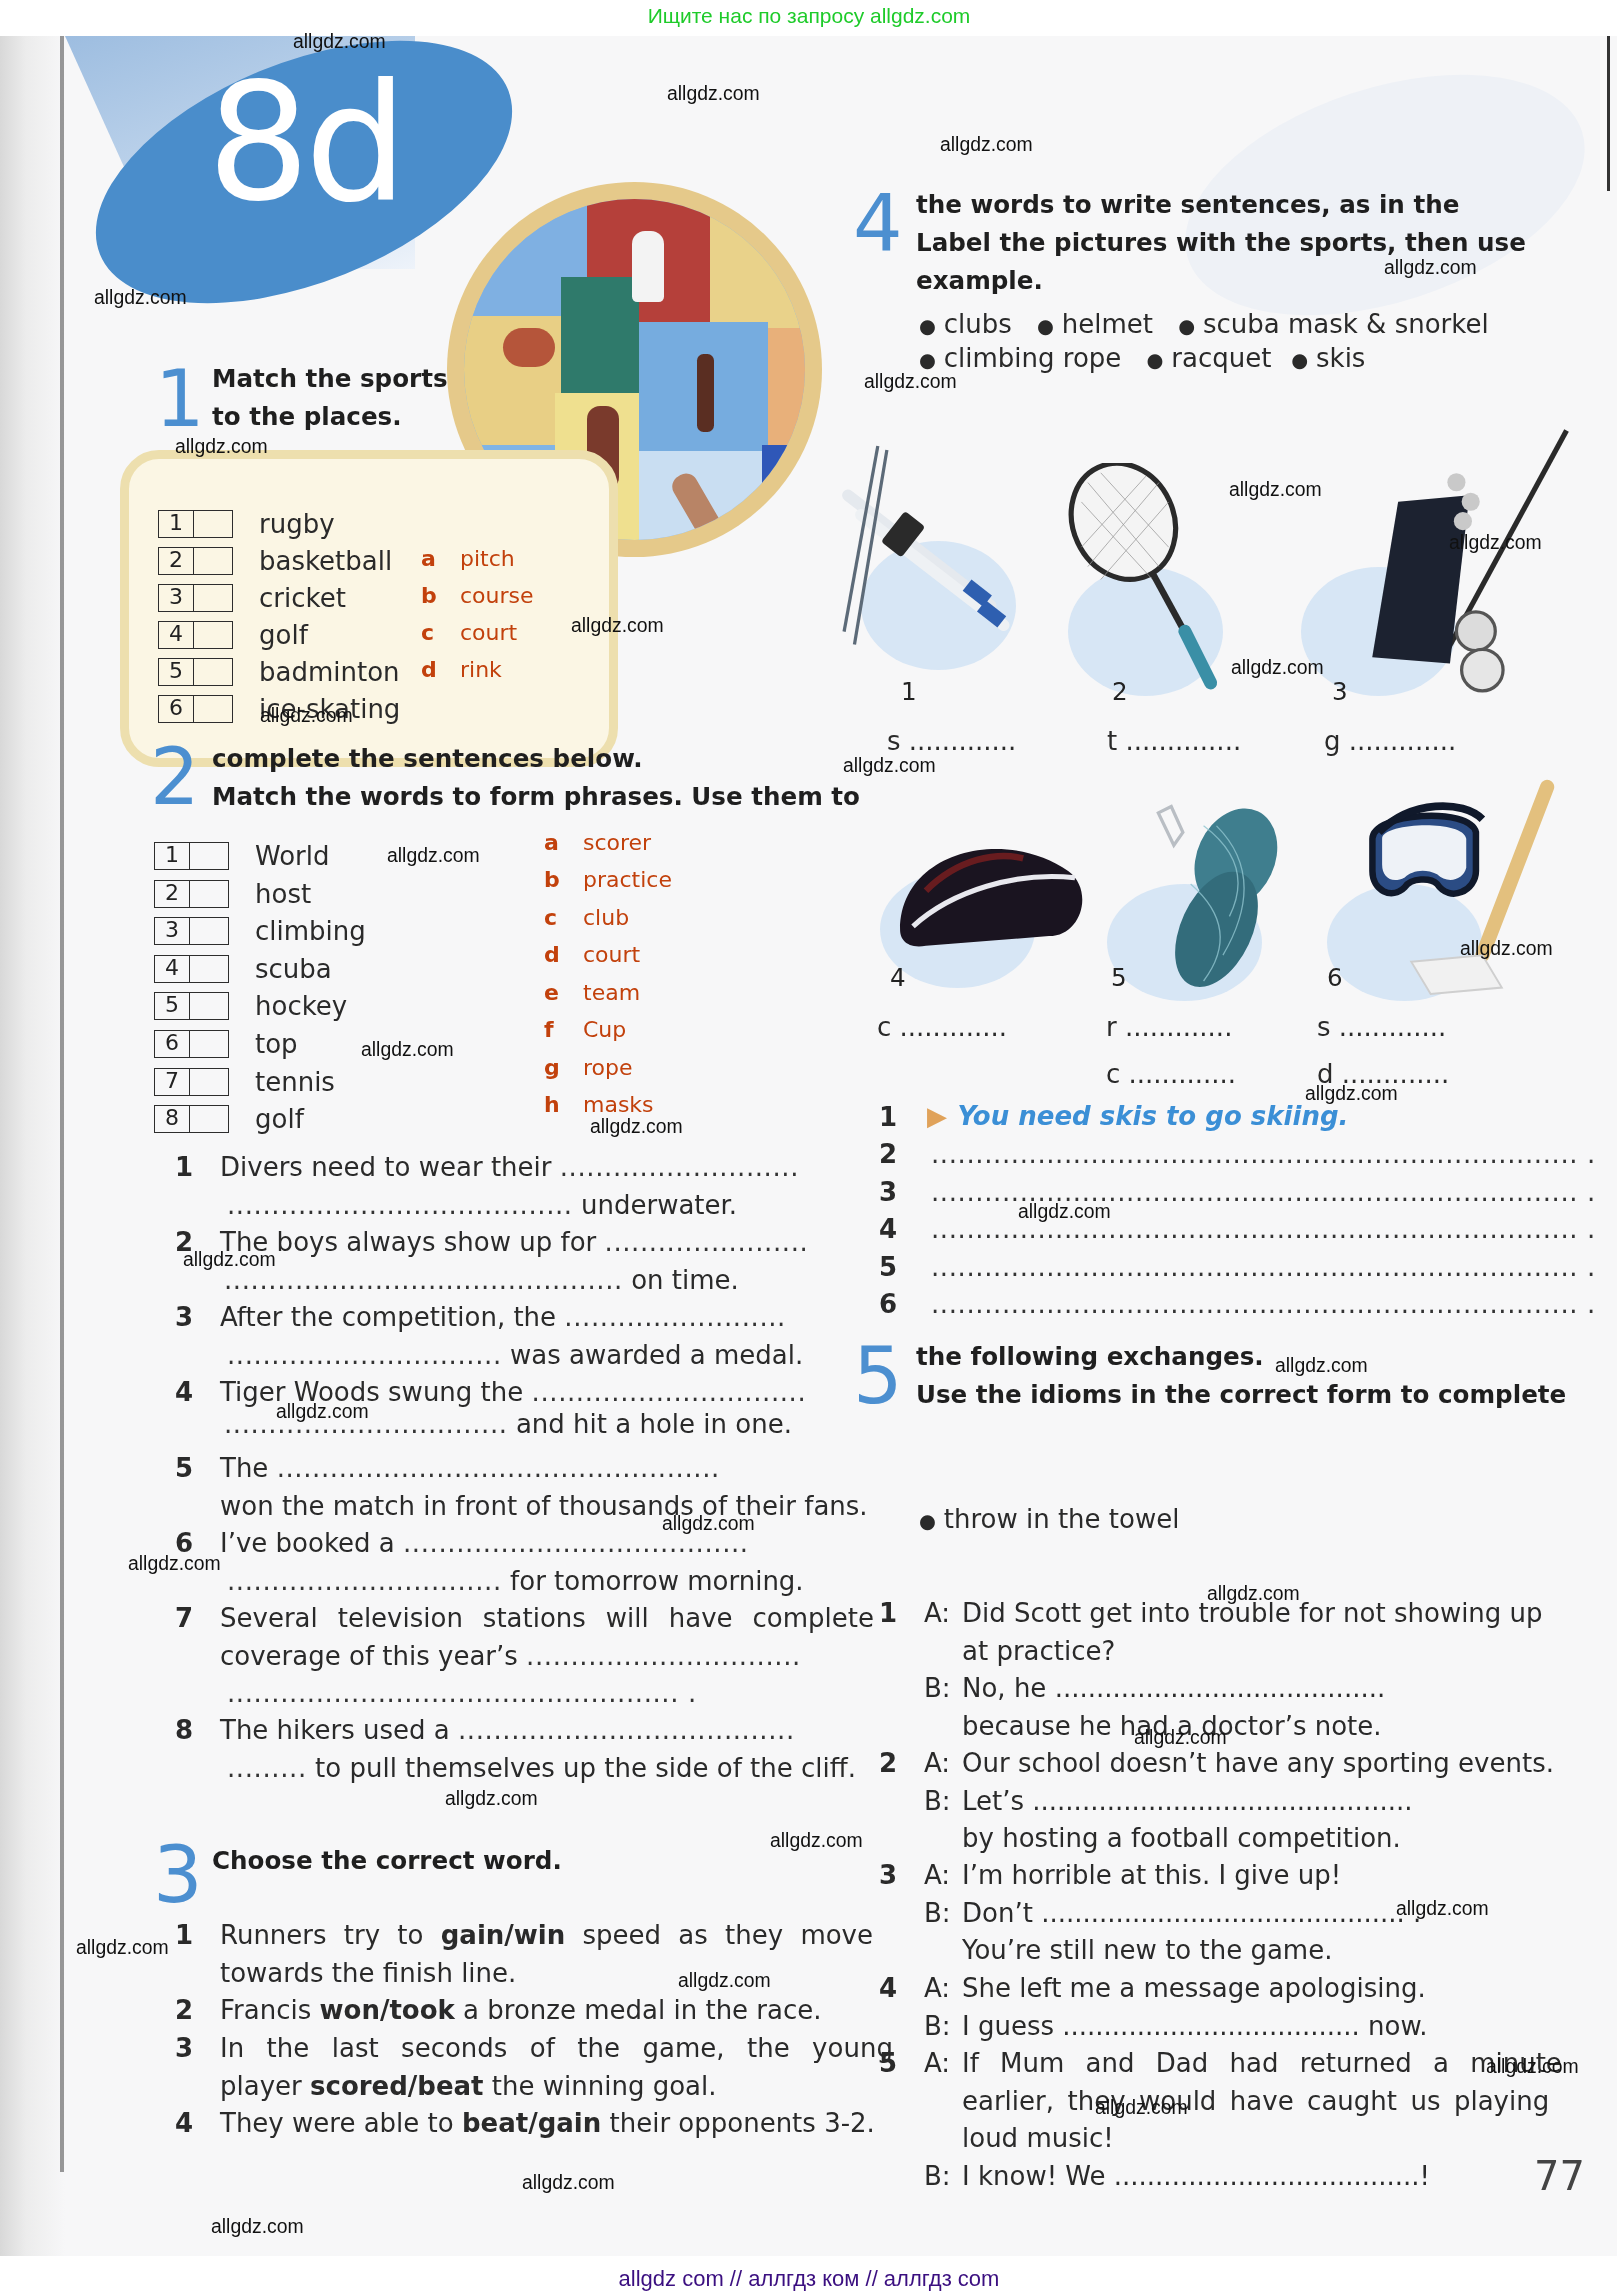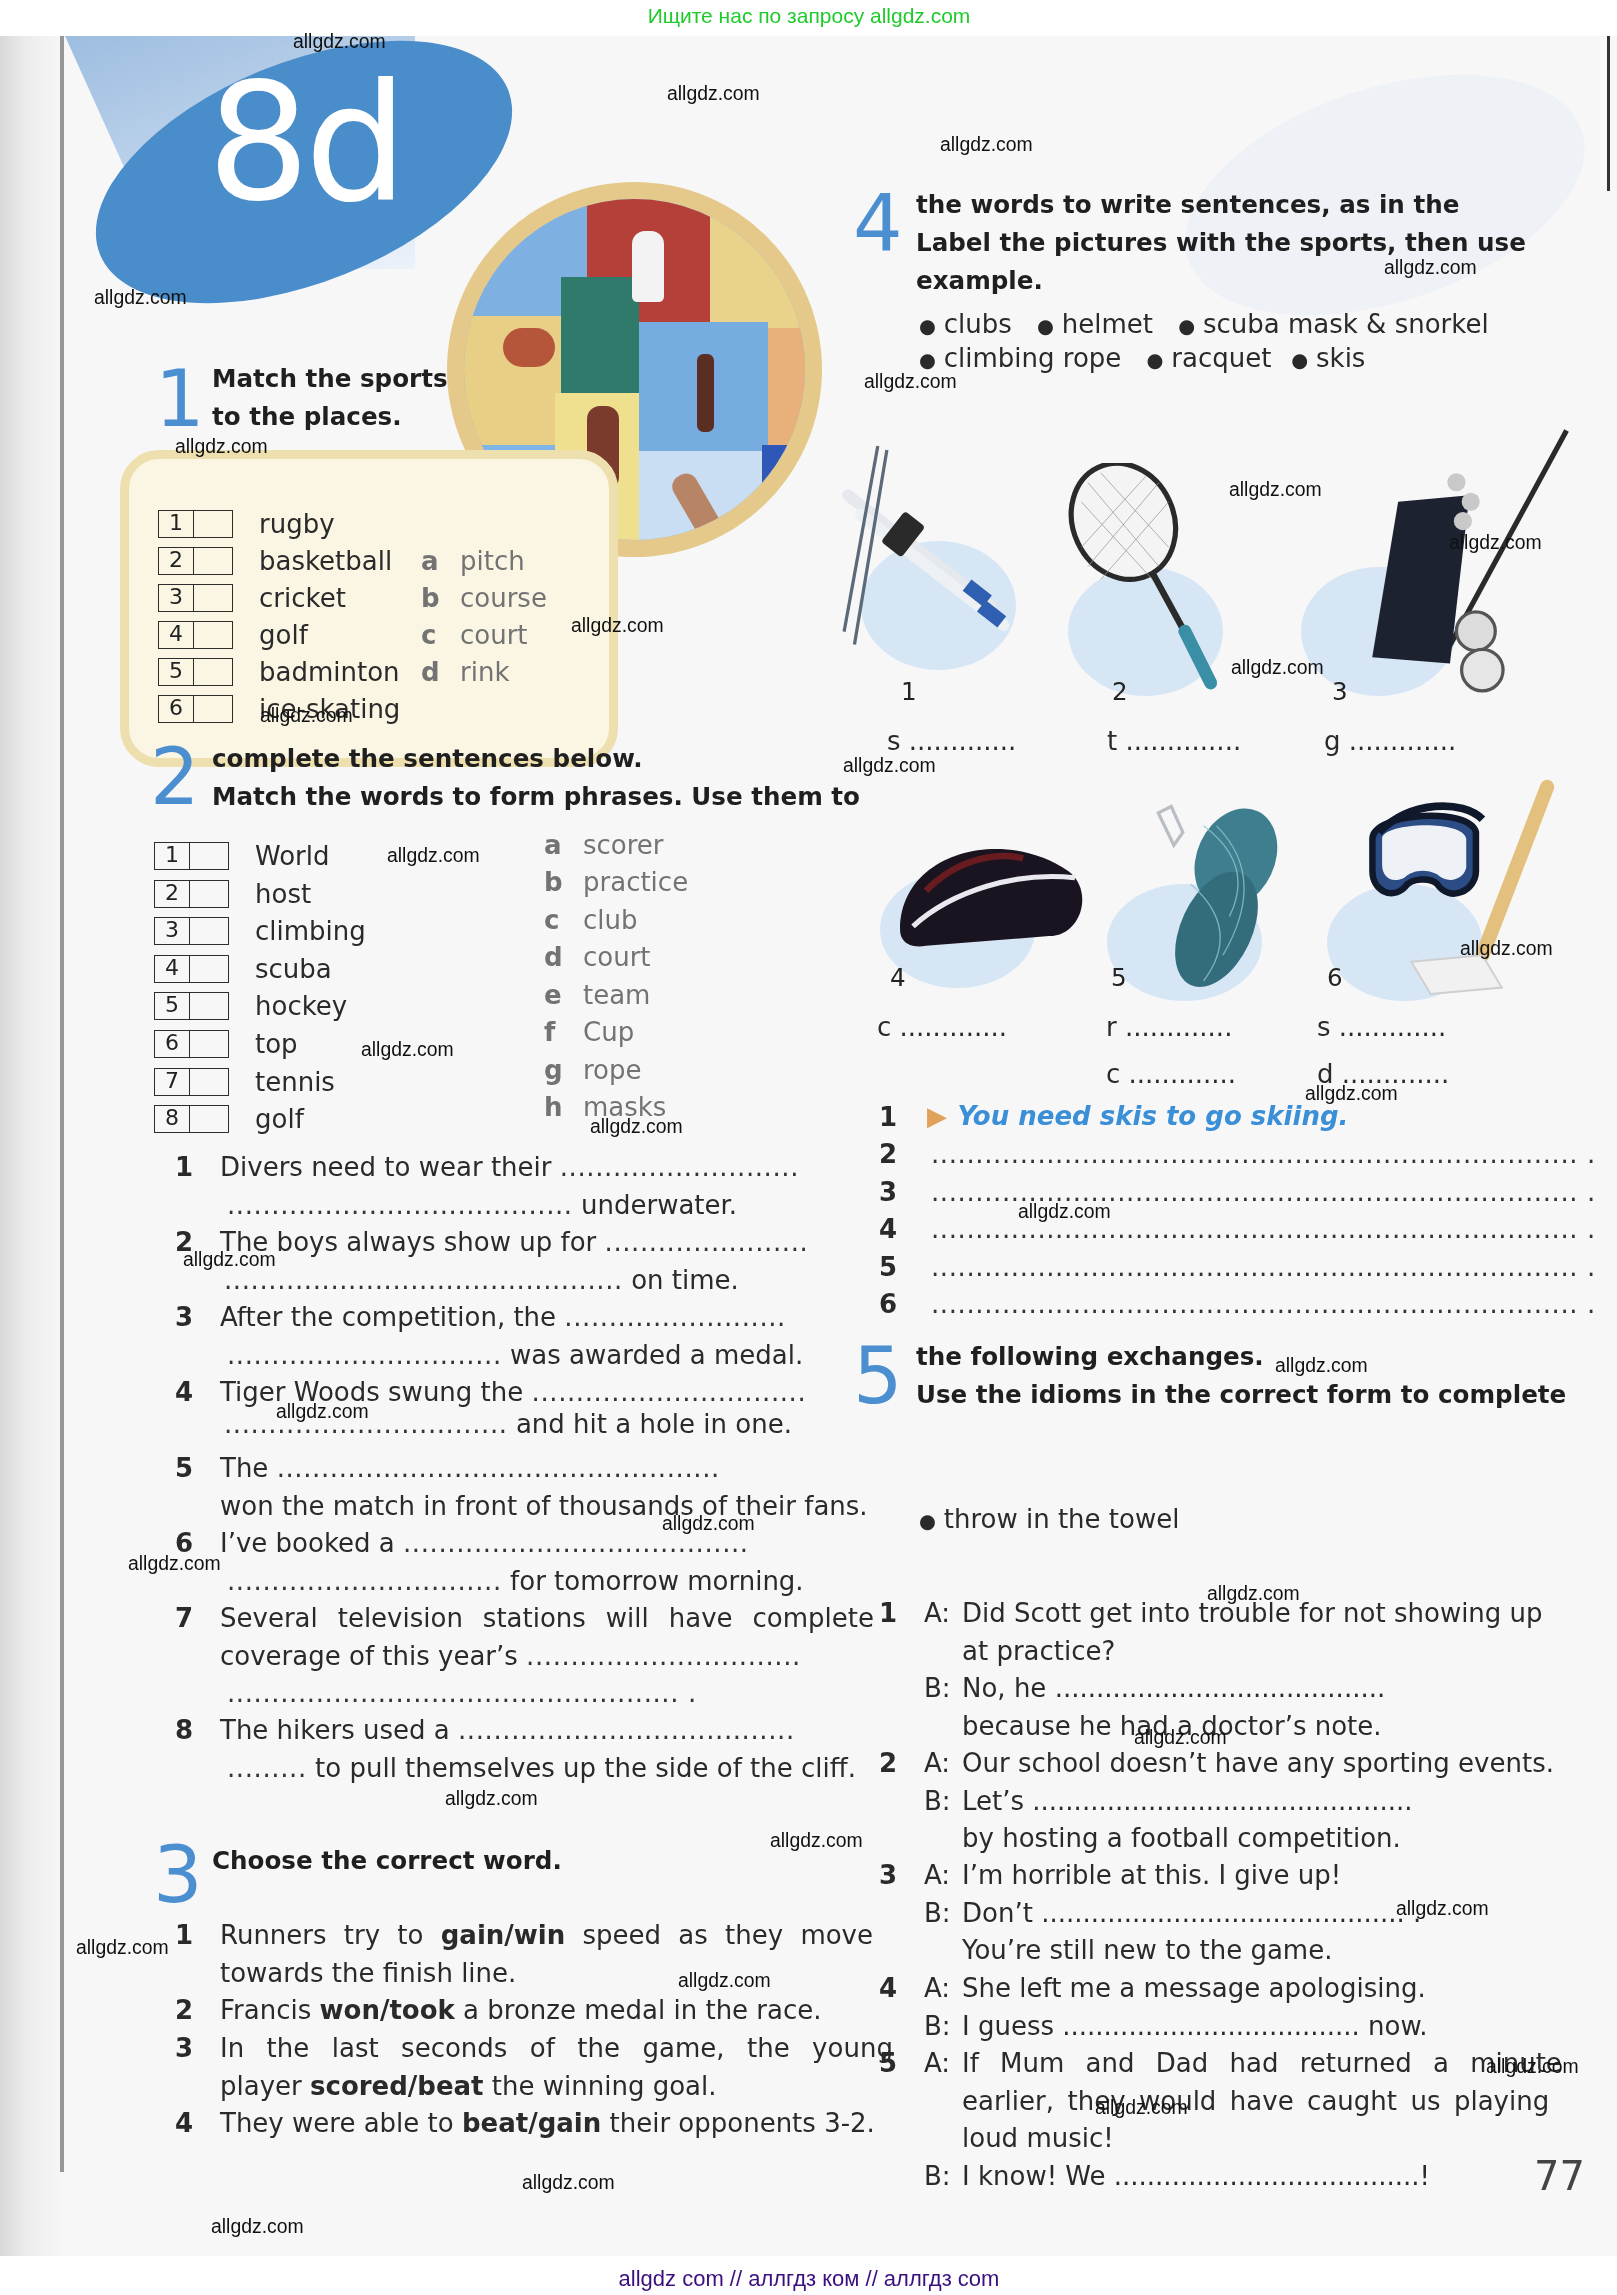--- a/index.html
+++ b/index.html
@@ -40,21 +40,21 @@
   .ex-title { position: absolute; font-size: 24.6px; font-weight: 700; color: #1f1f1f; line-height: 38px; }
 
   
   .ex1-box { position: absolute; left: 120px; top: 414px; width: 498px; height: 317px;
     background: #fbf6e4; border: 9px solid #eddfae; border-radius: 39px; }
   .num-box { display: inline-flex; width: 75px; height: 28.5px; border: 1.9px solid #2d2d2d; }
   .num-box .n { width: 35px; border-right: 1.9px solid #2d2d2d; font-size: 22px; text-align: center; line-height: 24.6px; color:#222; }
   .num-box .ans { flex: 1; }
   .match-row { position: absolute; display: flex; align-items: center; }
   .match-word { font-size: 26px; color: #2a2a2a; margin-left: 26px; }
-  .opt { position: absolute; font-size: 26px; color: #737373; }
+  .opt { position: absolute; font-size: 22px; color: #c2410c; }
   .opt .l { display: inline-block; width: 39px; font-weight: 700; }
 
   .sent { position: absolute; font-size: 26px; color: #2a2a2a; line-height: 38px; white-space: nowrap; }
   .sent .num { position: absolute; font-weight: 700; }
   .dots { letter-spacing: 0.6px; color: #333; }
   b { font-weight: 700; }
 
   .bullet-line { position: absolute; font-size: 26px; color: #2a2a2a; white-space: nowrap; }
   .bullet-line .bul { font-size: 19.4px; margin-right: 7.8px; }
 

